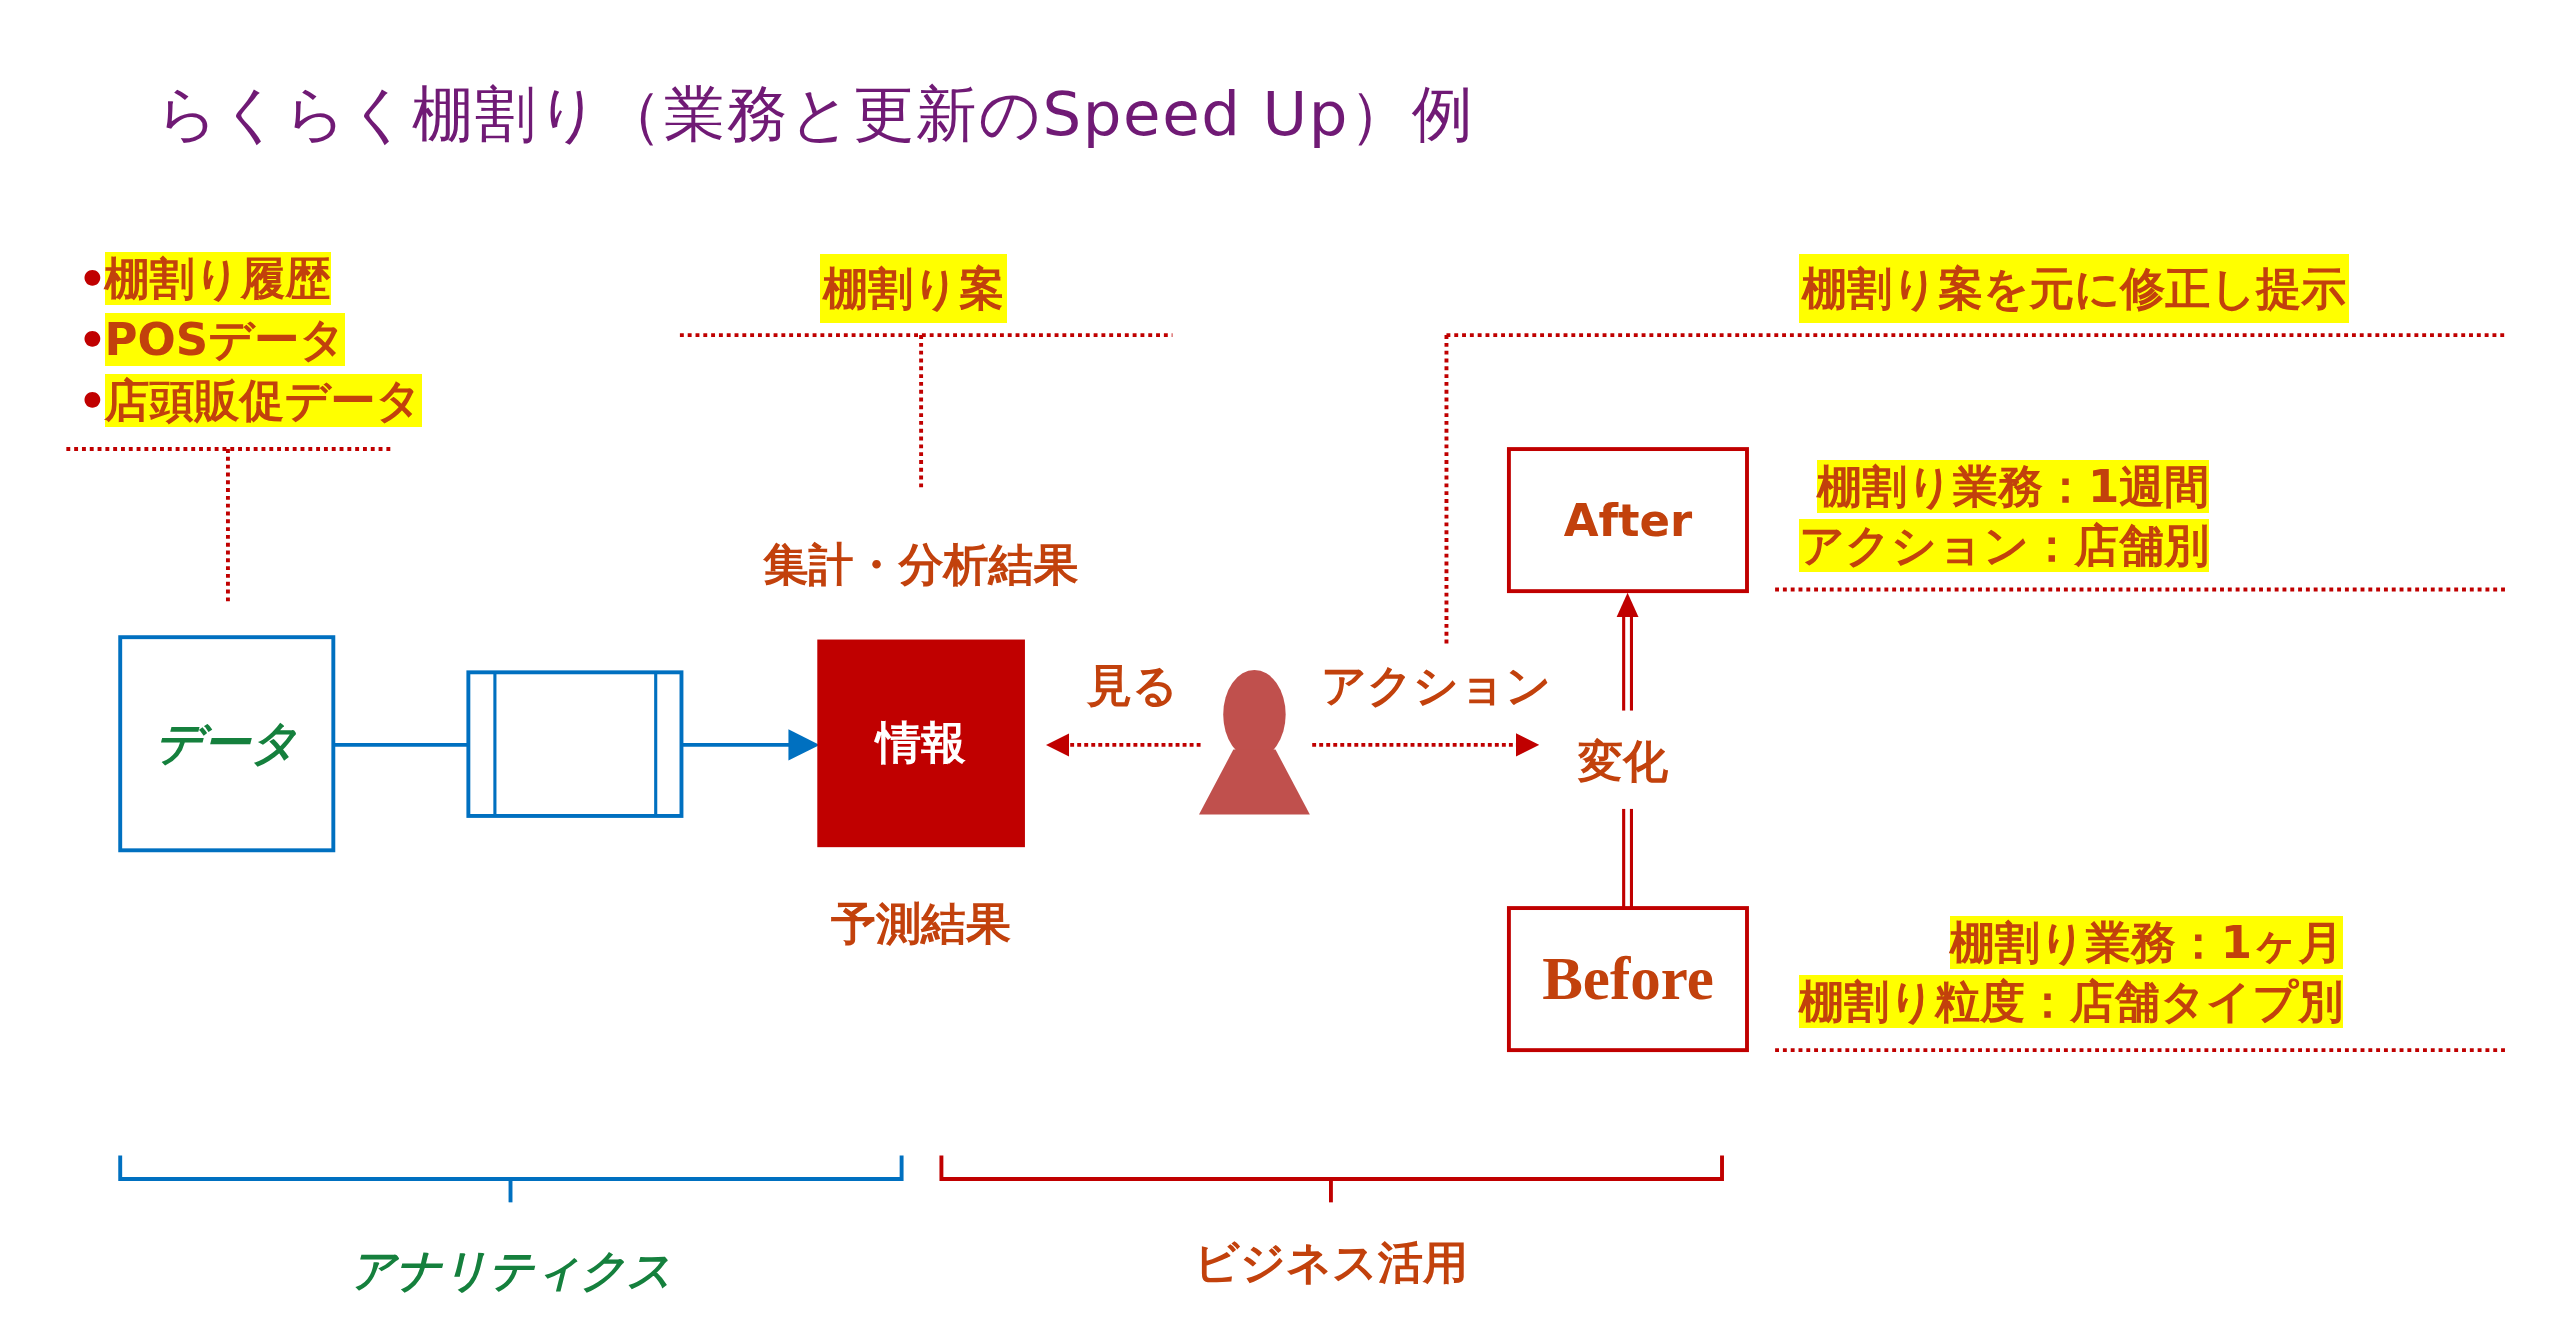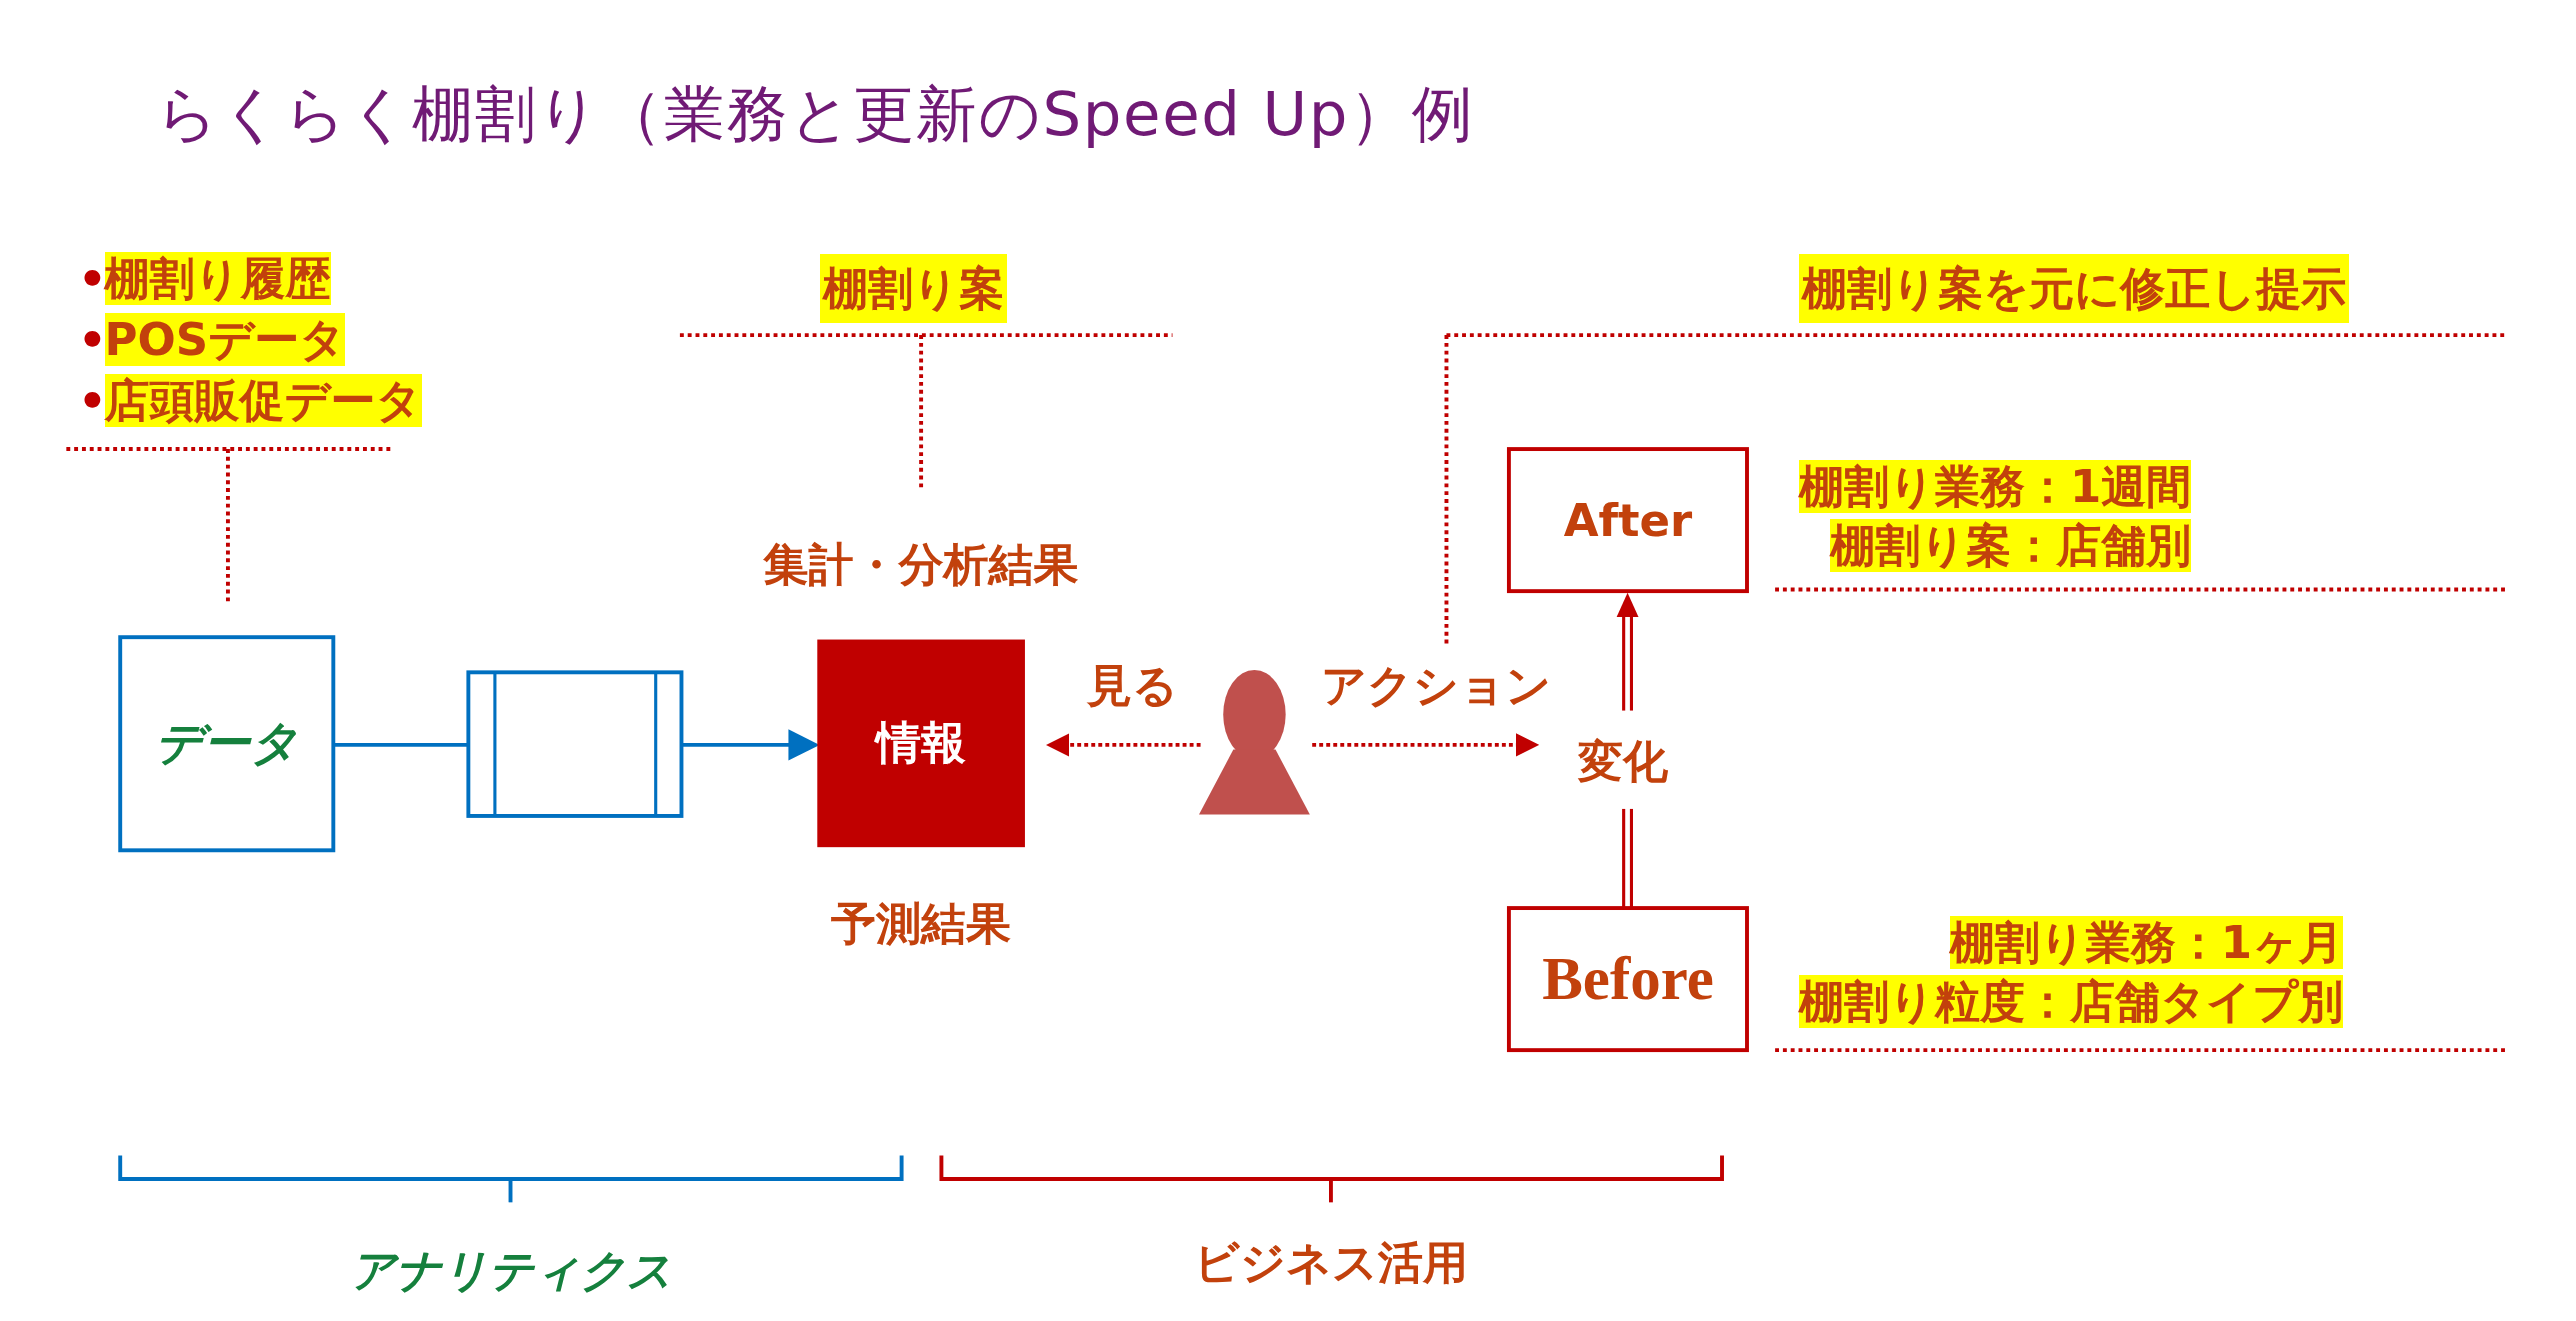--- a/index.html
+++ b/index.html
@@ -110,21 +110,21 @@
 <div class="abs label red hl" style="left:820px; top:254px; padding:4.7px 3.1px;">棚割り案</div>
 <div class="abs label red center-text" style="left:921px; top:535px;">集計・分析結果</div>
 <div class="abs label red center-text" style="left:921px; top:894px;">予測結果</div>
 <div class="abs label red" style="left:1081px; top:656px;margin-left:6px;">見る</div>
 <div class="abs label red" style="left:1321px; top:656px;">アクション</div>
 <div class="abs label red" style="left:1578px; top:732px;">変化</div>
 <div class="abs label red hl" style="left:1799px; top:254px; padding:4.7px 3.1px;">棚割り案を元に修正し提示</div>
 
 <div class="abs label red" style="left:1799px; top:457px; line-height:59px;">
   <div><span class="hl">棚割り業務：1週間</span></div>
-  <div><span class="hl">棚割り案：店舗別</span></div>
+  <div><span class="hl">アクション：店舗別</span></div>
 </div>
 
 <div class="abs label red" style="left:1799px; top:913px; line-height:59px;">
   <div><span class="hl">棚割り業務：1ヶ月</span></div>
   <div><span class="hl">棚割り粒度：店舗タイプ別</span></div>
 </div>
 
 <div class="abs label blue center-text" style="left:511px; top:1233px;margin-top:8px;">アナリティクス</div>
 <div class="abs label red center-text" style="left:1331px; top:1233px;">ビジネス活用</div>
 

